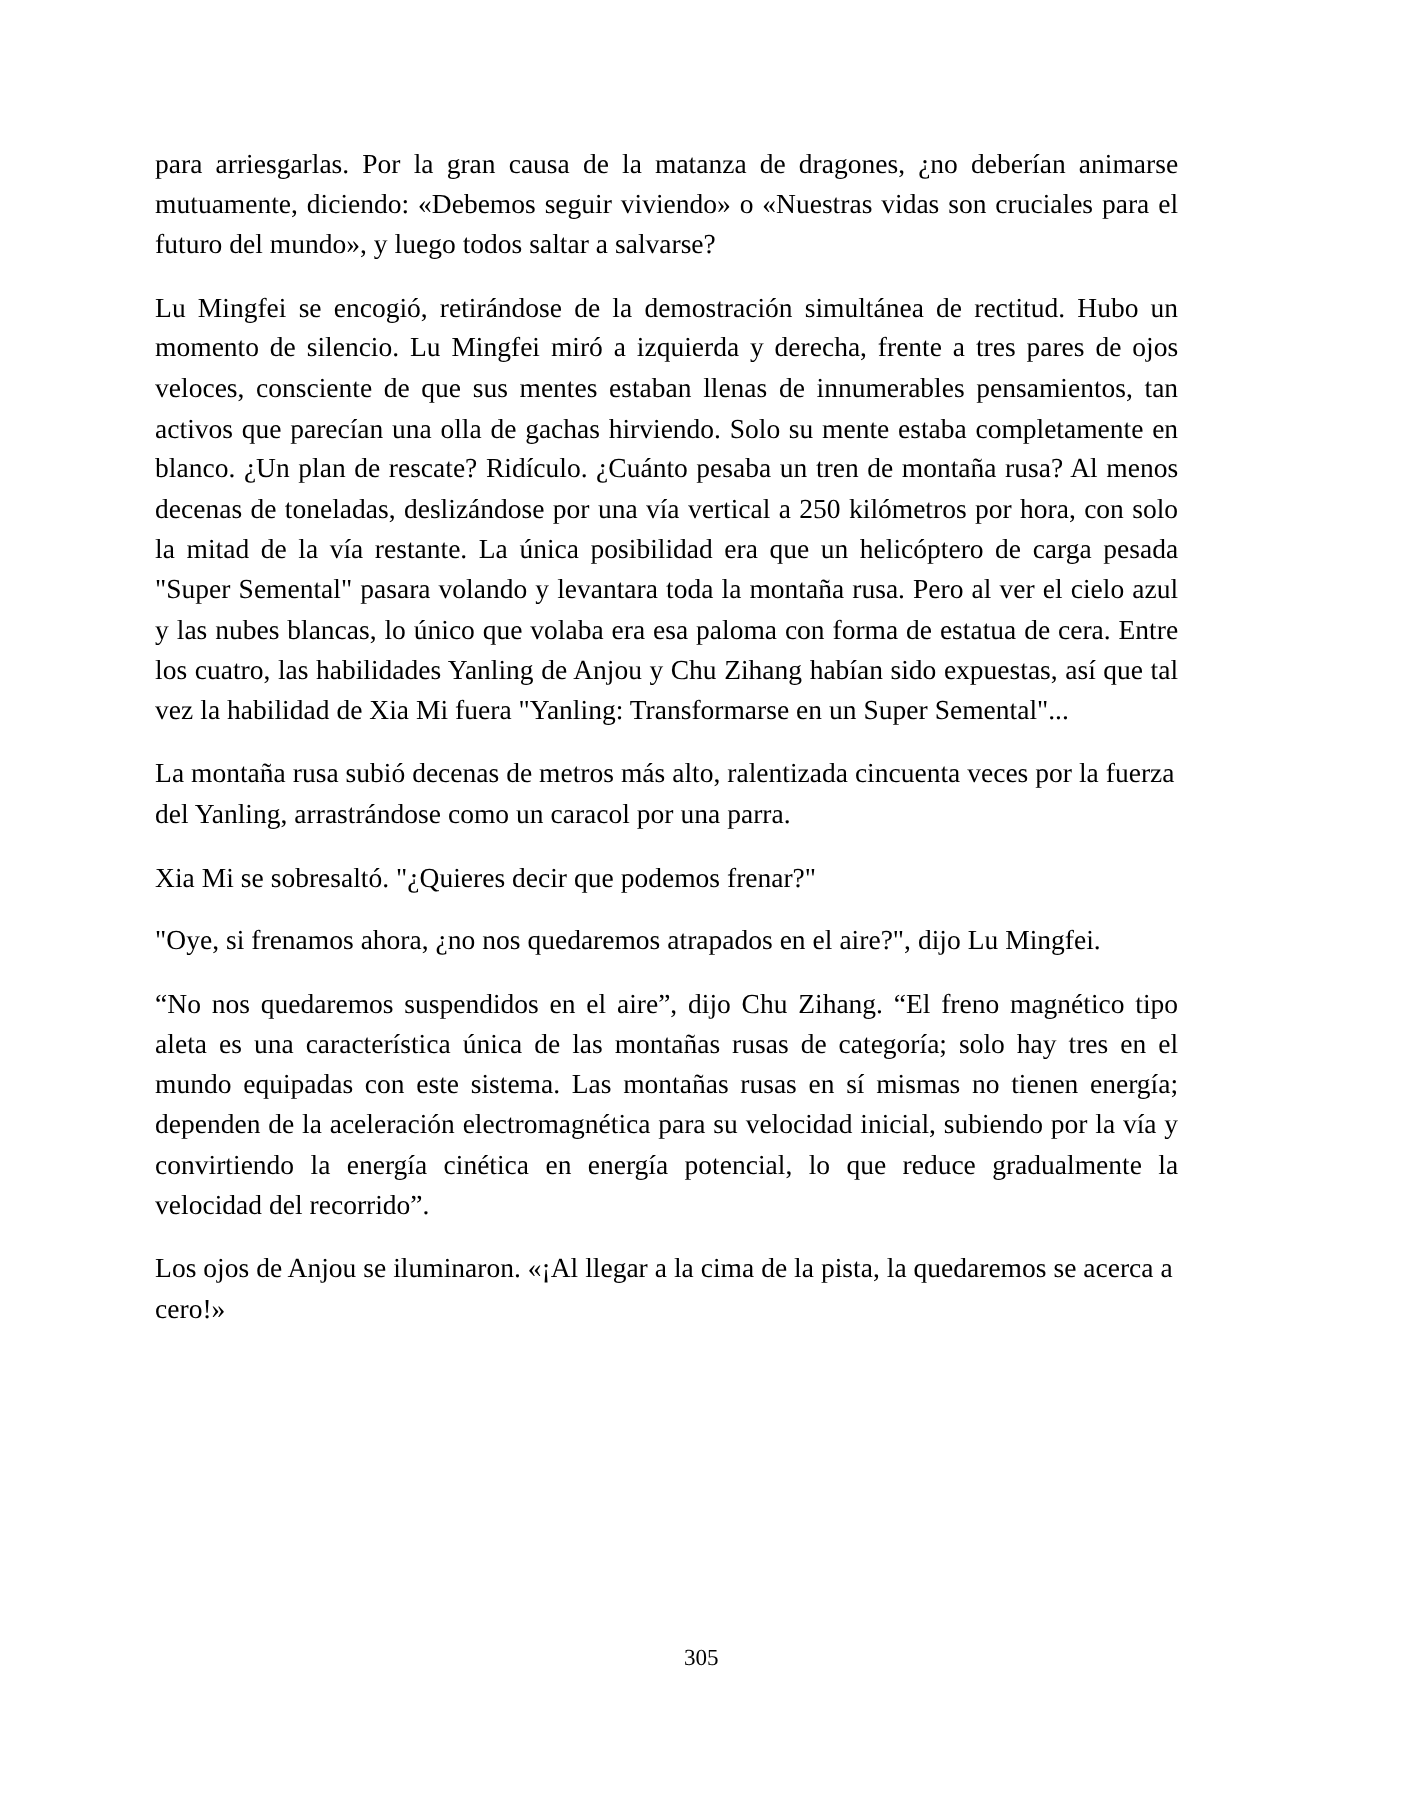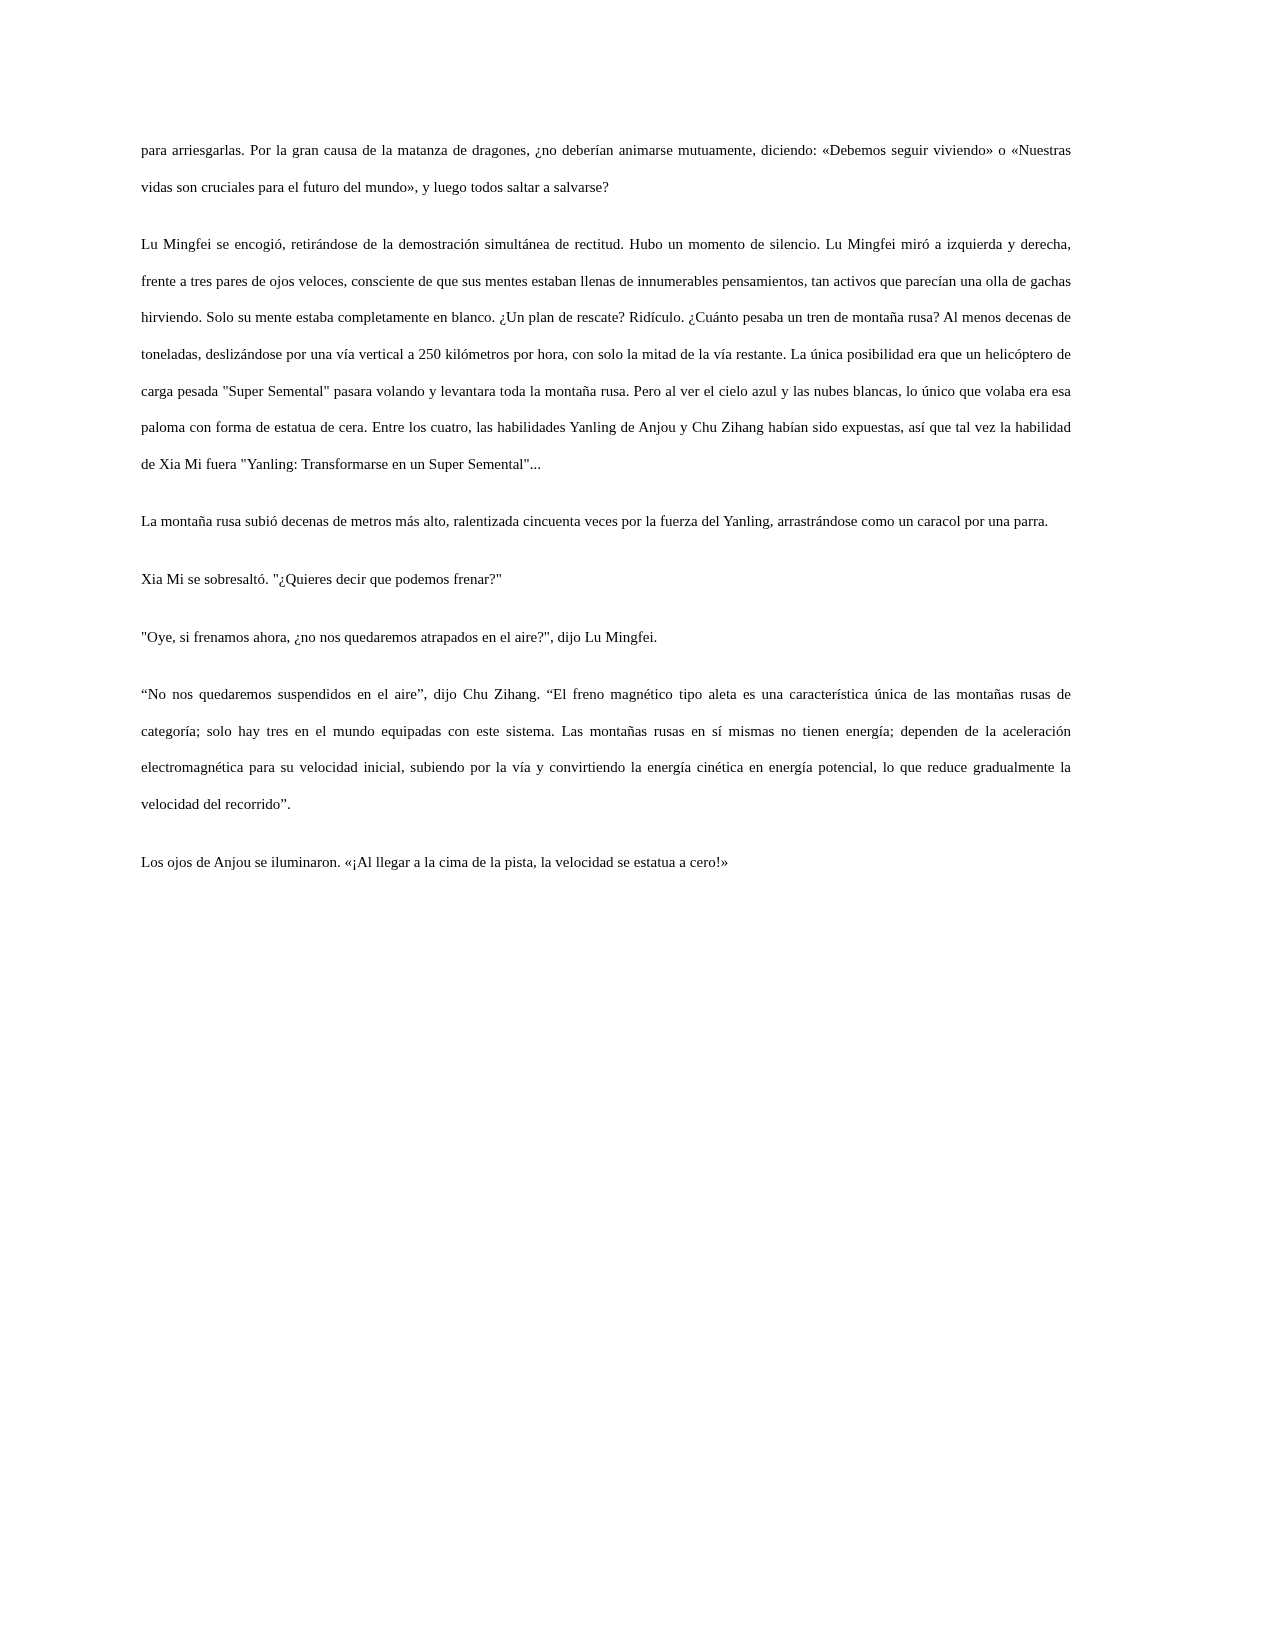--- a/index.html
+++ b/index.html
@@ -24,21 +24,21 @@
     background: #ffffff;
   }
   .content {
     position: absolute;
     left: 141px;
     top: 132px;
     width: 930px;
   }
   p.para {
     margin: 0 0 0 0;
-    font-size: 15px;
+    font-size: 25px;
     line-height: 36.6px;
     text-align: justify;
     text-justify: inter-word;
     hyphens: none;
     -webkit-hyphens: none;
     letter-spacing: 0.0px;
     word-spacing: 0.1px;
   }
   p.para + p.para {
     margin-top: 21px;
@@ -63,17 +63,18 @@
 
 <div class="page">
 
   <div class="content">
     <p class="para">para arriesgarlas. Por la gran causa de la matanza de dragones, ¿no deberían animarse mutuamente, diciendo: «Debemos seguir viviendo» o «Nuestras vidas son cruciales para el futuro del mundo», y luego todos saltar a salvarse?</p>
     <p class="para">Lu Mingfei se encogió, retirándose de la demostración simultánea de rectitud. Hubo un momento de silencio. Lu Mingfei miró a izquierda y derecha, frente a tres pares de ojos veloces, consciente de que sus mentes estaban llenas de innumerables pensamientos, tan activos que parecían una olla de gachas hirviendo. Solo su mente estaba completamente en blanco. ¿Un plan de rescate? Ridículo. ¿Cuánto pesaba un tren de montaña rusa? Al menos decenas de toneladas, deslizándose por una vía vertical a 250 kilómetros por hora, con solo la mitad de la vía restante. La única posibilidad era que un helicóptero de carga pesada "Super Semental" pasara volando y levantara toda la montaña rusa. Pero al ver el cielo azul y las nubes blancas, lo único que volaba era esa paloma con forma de estatua de cera. Entre los cuatro, las habilidades Yanling de Anjou y Chu Zihang habían sido expuestas, así que tal vez la habilidad de Xia Mi fuera "Yanling: Transformarse en un Super Semental"...</p>
     <p class="para last-left">La montaña rusa subió decenas de metros más alto, ralentizada cincuenta veces por la fuerza del Yanling, arrastrándose como un caracol por una parra.</p>
     <p class="para last-left">Xia Mi se sobresaltó. "¿Quieres decir que podemos frenar?"</p>
     <p class="para last-left">"Oye, si frenamos ahora, ¿no nos quedaremos atrapados en el aire?", dijo Lu Mingfei.</p>
     <p class="para">“No nos quedaremos suspendidos en el aire”, dijo Chu Zihang. “El freno magnético tipo aleta es una característica única de las montañas rusas de categoría; solo hay tres en el mundo equipadas con este sistema. Las montañas rusas en sí mismas no tienen energía; dependen de la aceleración electromagnética para su velocidad inicial, subiendo por la vía y convirtiendo la energía cinética en energía potencial, lo que reduce gradualmente la velocidad del recorrido”.</p>
-    <p class="para last-left">Los ojos de Anjou se iluminaron. «¡Al llegar a la cima de la pista, la velocidad se estatua a cero!»</p>
+    <p class="para last-left">Los ojos de Anjou se iluminaron. «¡Al llegar a la cima de la pista, la quedaremos se acerca a cero!»</p>
   </div>
 
+  <div class="folio">305</div>
 
 </div>
 
 </body></html>

